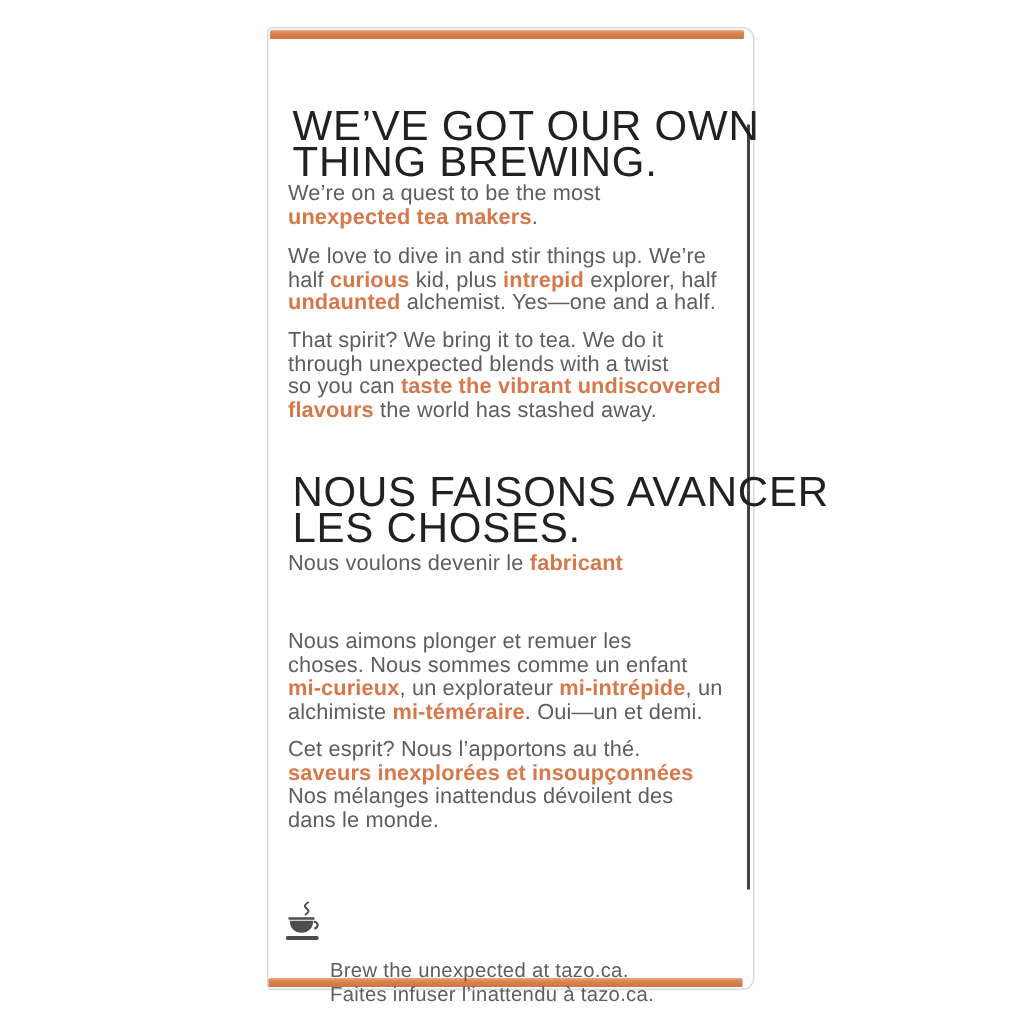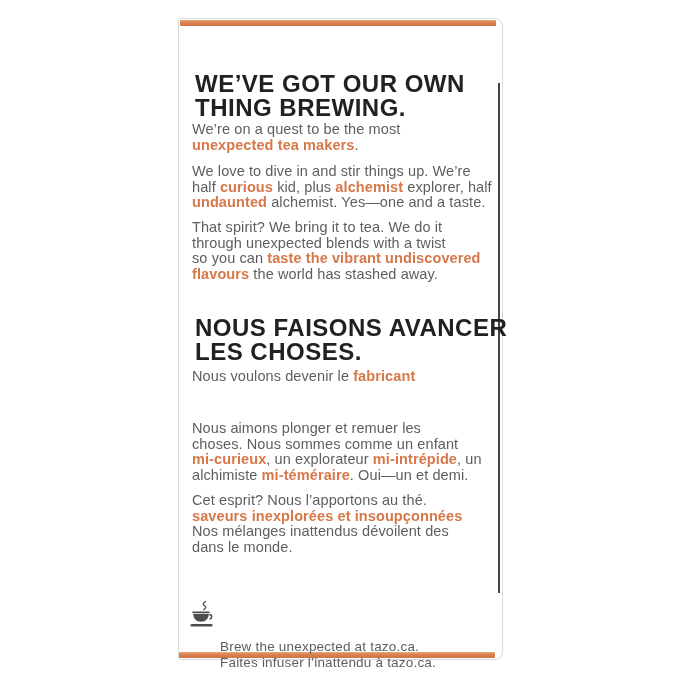--- a/index.html
+++ b/index.html
@@ -41,22 +41,22 @@
     position: absolute;
     left: 319px;
     top: 64px;
     width: 2px;
     height: 510px;
     background: var(--box-edge, #414345);
   }
   .heading {
     position: absolute;
     left: 16px;
-    font-weight: bold;
-    font-size: 24px;
+    font-weight: normal;
+    font-size: 28px;
     line-height: 24px;
     letter-spacing: 0.5px;
     color: var(--heading, #202222);
     white-space: nowrap;
   }
   .heading.en { top: 53px; }
   .heading.fr { top: 297px; }
   .par {
     position: absolute;
     left: 13px;
@@ -109,22 +109,22 @@
       <div>WE’VE GOT OUR OWN</div>
       <div>THING BREWING.</div>
     </div>
 
     <div class="par en1">
         <div class="tline"><span>We’re on a quest to be the most</span></div>
         <div class="tline"><span class="hl">unexpected tea makers</span><span>.</span></div>
       </div>
     <div class="par en2">
         <div class="tline"><span>We love to dive in and stir things up. We’re</span></div>
-        <div class="tline"><span>half </span><span class="hl">curious</span><span> kid, plus </span><span class="hl">alchemist</span><span> explorer, half</span></div>
-        <div class="tline"><span class="hl">undaunted</span><span> alchemist. Yes—one and a taste.</span></div>
+        <div class="tline"><span>half </span><span class="hl">curious</span><span> kid, plus </span><span class="hl">intrepid</span><span> explorer, half</span></div>
+        <div class="tline"><span class="hl">undaunted</span><span> alchemist. Yes—one and a half.</span></div>
       </div>
     <div class="par en3">
         <div class="tline"><span>That spirit? We bring it to tea. We do it</span></div>
         <div class="tline"><span>through unexpected blends with a twist</span></div>
         <div class="tline"><span>so you can </span><span class="hl">taste the vibrant undiscovered</span></div>
         <div class="tline"><span class="hl">flavours</span><span> the world has stashed away.</span></div>
       </div>
 
     <div class="heading fr">
       <div>NOUS FAISONS AVANCER</div>

